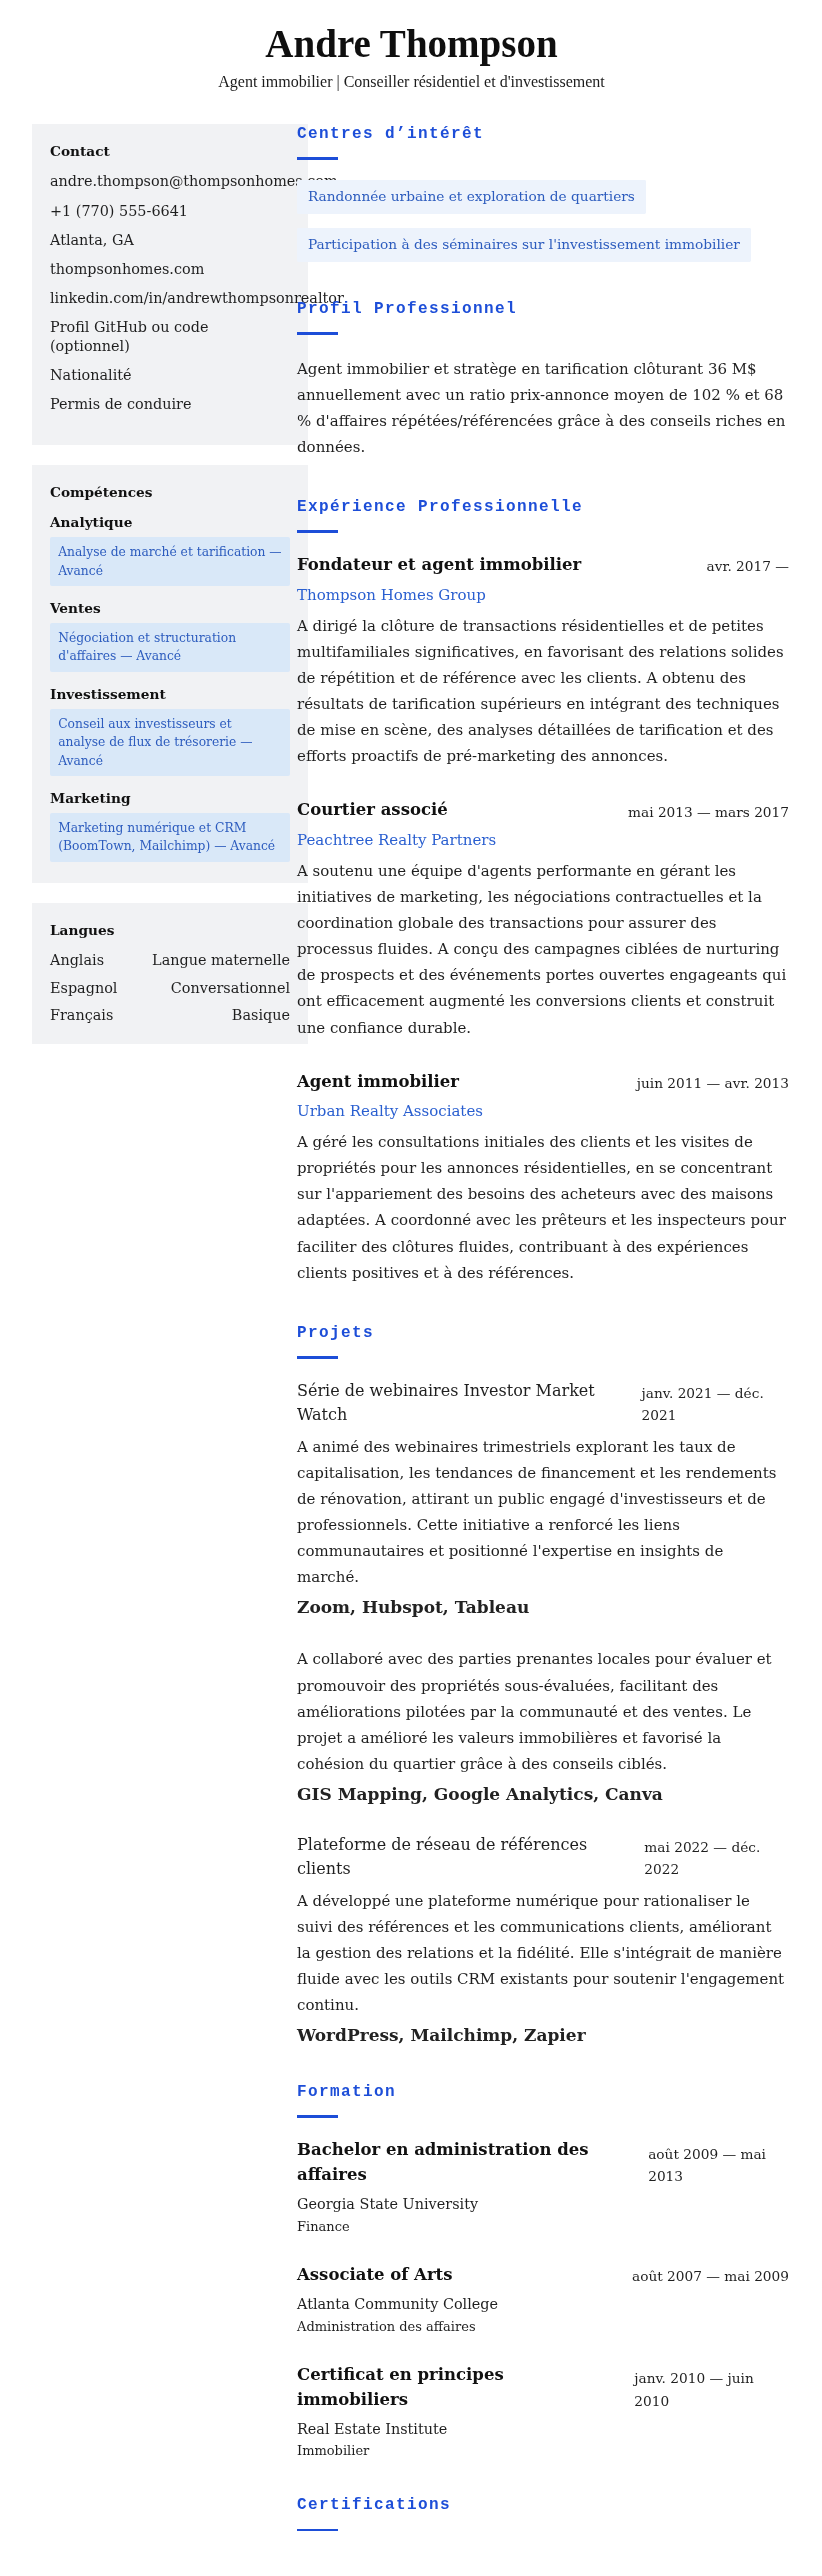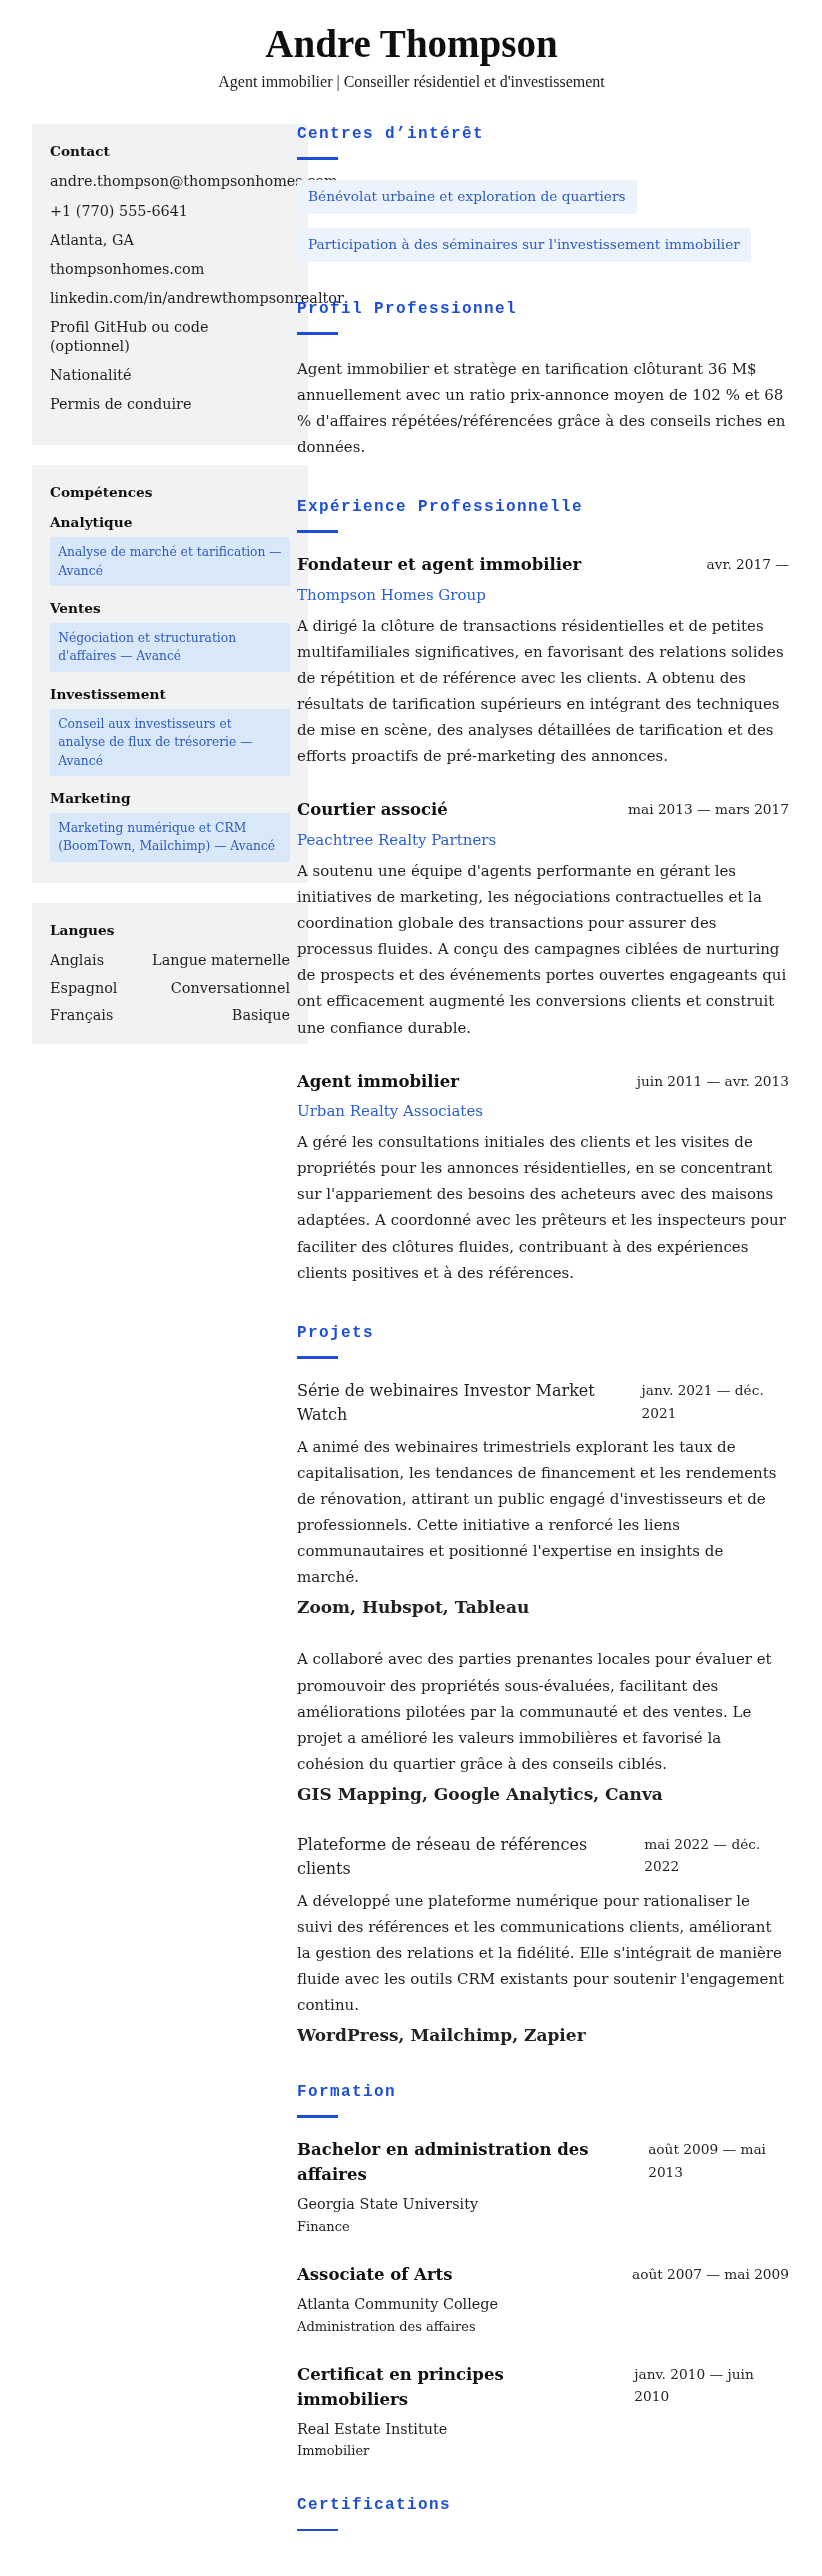--- a/index.html
+++ b/index.html
@@ -38,21 +38,21 @@
   .section{margin-bottom:37px;}
   .section-title{font-family:"Liberation Mono","DejaVu Sans Mono",monospace;font-size:16px;font-weight:bold;color:var(--accent);letter-spacing:1.4px;margin:0;line-height:1.3;}
   .title-bar{width:41px;height:2.7px;background:var(--accent);margin:12.3px 0 20.6px;}
 
   .interest-line{margin-bottom:13.7px;}
   .interest-pill{display:inline-block;background:var(--pill-bg);color:var(--pill-text);font-size:13.7px;line-height:1.3;padding:8.2px 11px;border-radius:1.4px;}
 
   .profile-text{font-size:15px;line-height:1.74;margin:0;}
 
   .entry{margin-bottom:29px;}
-  .entry-head{display:flex;gap:22px;align-items:flex-start;}
+  .entry-head{display:flex;gap:22px;align-items:flex-end;}
   .entry-title{font-size:16.5px;font-weight:bold;line-height:1.5;flex:1 1 auto;color:#111;}
   .entry-title.regular{font-weight:normal;font-size:16px;color:#1f1f1f;}
   .entry-date{font-size:13.7px;line-height:1.65;margin-left:auto;flex:0 1 auto;text-align:left;color:#1f1f1f;white-space:normal;}
   .company{font-size:15px;color:var(--link);margin-top:6.9px;line-height:1.4;}
   .entry-desc{font-size:15px;line-height:1.74;margin-top:6.9px;}
   .tools{font-size:17px;color:#222;margin-top:6.9px;font-weight:bold;}
   .school{font-size:14.4px;margin-top:8.2px;}
   .field{font-size:13px;margin-top:6.9px;}
 </style>
 </head>
@@ -118,21 +118,21 @@
       </div>
 
     </div>
 
     <div class="main">
 
       <div class="section">
         <h2 class="section-title">Centres d’intérêt</h2>
         <div class="title-bar"></div>
         <div class="interest-line">
-          <span class="interest-pill">Bénévolat urbaine et exploration de quartiers</span>
+          <span class="interest-pill">Randonnée urbaine et exploration de quartiers</span>
         </div>
         <div class="interest-line">
           <span class="interest-pill">Participation à des séminaires sur l'investissement immobilier</span>
         </div>
       </div>
 
       <div class="section">
         <h2 class="section-title">Profil Professionnel</h2>
         <div class="title-bar"></div>
         <p class="profile-text">Agent immobilier et stratège en tarification clôturant 36 M$ annuellement avec un ratio prix-annonce moyen de 102 % et 68 % d'affaires répétées/référencées grâce à des conseils riches en données.</p>

